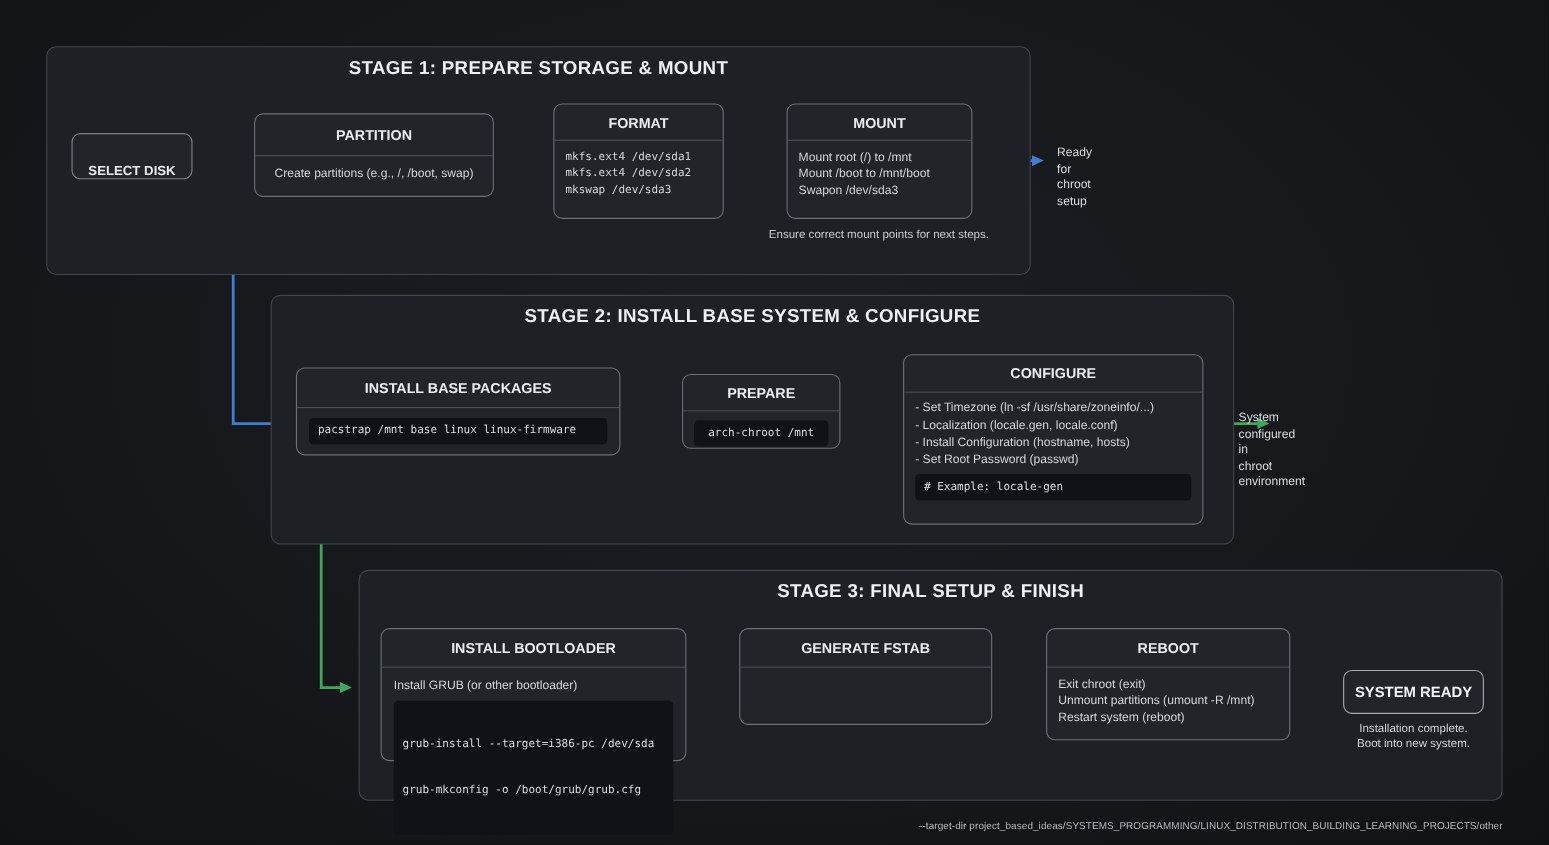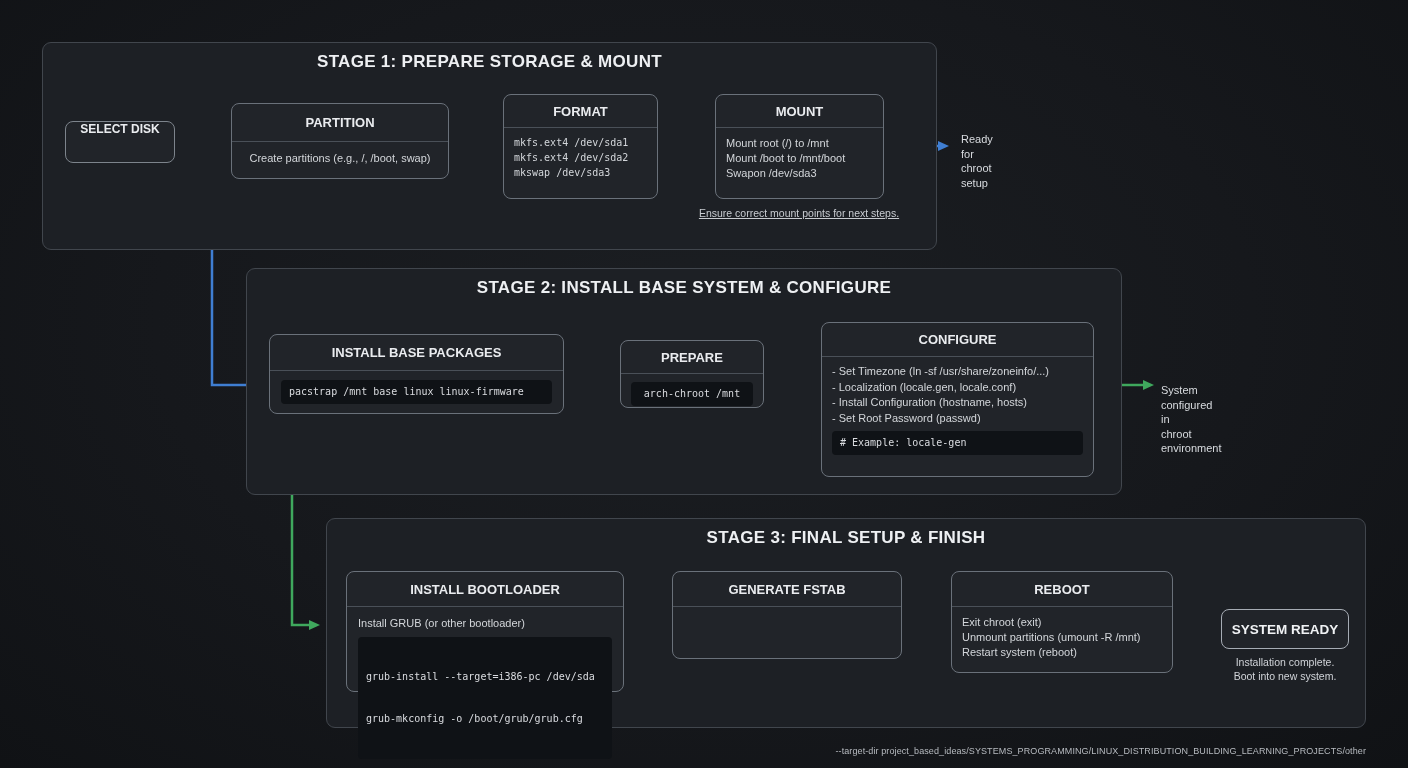--- a/index.html
+++ b/index.html
@@ -20,46 +20,46 @@
 
   .node{position:absolute;background:#212429;border:1px solid #6a717a;border-radius:8px;box-sizing:border-box;}
   .node-header{display:flex;align-items:center;justify-content:center;
     font-size:13px;font-weight:600;color:#eaecef;border-bottom:1px solid #4a5058;box-sizing:border-box;}
   .node-body{padding:6px 10px;font-size:11px;line-height:15px;color:#d3d6da;}
   .code{background:#0f1216;border-radius:4px;font-family:"DejaVu Sans Mono",monospace;
     font-size:10px;line-height:14px;color:#dadce0;padding:5px 8px;white-space:pre;}
 
   
   #select-disk{left:22px;top:78px;width:110px;height:42px;border-color:#7d848c;
-    display:flex;align-items:flex-start;justify-content:center;font-size:12px;font-weight:600;color:#eaecef;}
+    display:flex;align-items:flex-end;justify-content:center;font-size:12px;font-weight:600;color:#eaecef;}
   #partition{left:188px;top:60px;width:218px;height:76px;}
   #partition .node-header{height:38px;}
   #partition .node-body{text-align:center;padding-top:9px;}
   #format{left:460px;top:51px;width:155px;height:105px;}
   #format .node-header{height:33px;}
   #format .node-body{padding:7px 10px;}
   #mount{left:672px;top:51px;width:169px;height:105px;}
   #mount .node-header{height:33px;}
   #mount .node-body{padding-top:8px;}
   .stage-note{position:absolute;left:636px;top:164px;width:240px;text-align:center;
-    font-size:10.5px;color:#c8ccd1;text-decoration:underline;}
+    font-size:10.5px;color:#c8ccd1;}
   .outcome{position:absolute;font-size:11px;line-height:14.5px;color:#d8dbdf;}
   #outcome1{left:918px;top:89px;}
   
   #install-base{left:22px;top:65px;width:295px;height:80px;}
   #install-base .node-header{height:36px;}
   #install-base .code{margin:9px 11px;}
   #chroot{left:373px;top:71px;width:144px;height:68px;}
   #chroot .node-header{height:33px;}
   #chroot .code{margin:8px 10px;text-align:center;}
   #configure{left:574px;top:53px;width:273px;height:155px;}
   #configure .node-header{height:34px;}
   #configure .node-body{padding:7px 10px 0 10px;line-height:15.5px;}
   #configure .code{margin:5px 10px;}
-  #outcome2{left:914px;top:104px;margin-top:10px;}
+  #outcome2{left:879px;top:104px;}
   
   #bootloader{left:19px;top:52px;width:278px;height:121px;}
   #bootloader .node-header{height:35px;}
   #bootloader .node-body{padding:9px 11px 0 11px;}
   #bootloader .code{margin:6px 11px;}
   #fstab{left:345px;top:52px;width:230px;height:88px;}
   #fstab .node-header{height:35px;}
   #fstab .code{margin:14px 10px;}
   #reboot{left:624px;top:52px;width:222px;height:102px;}
   #reboot .node-header{height:35px;}

